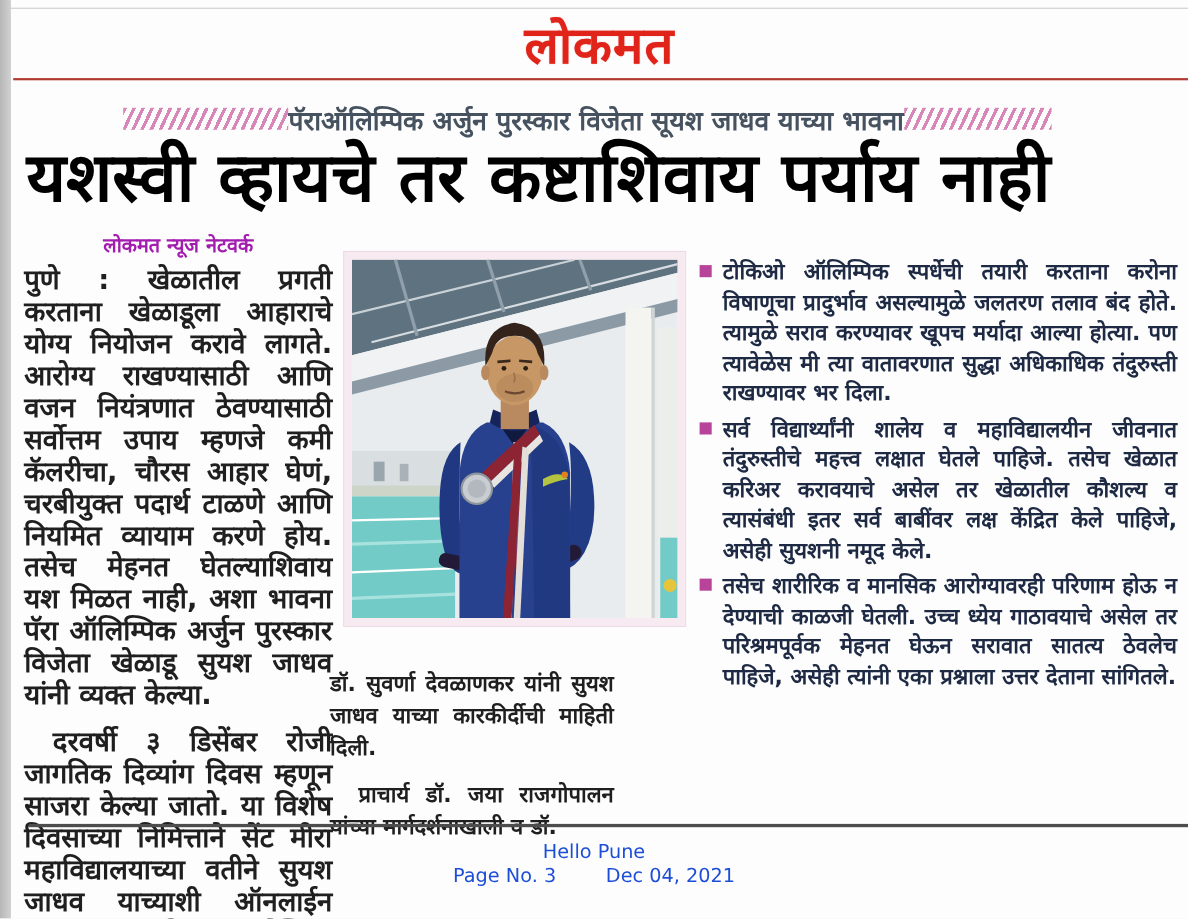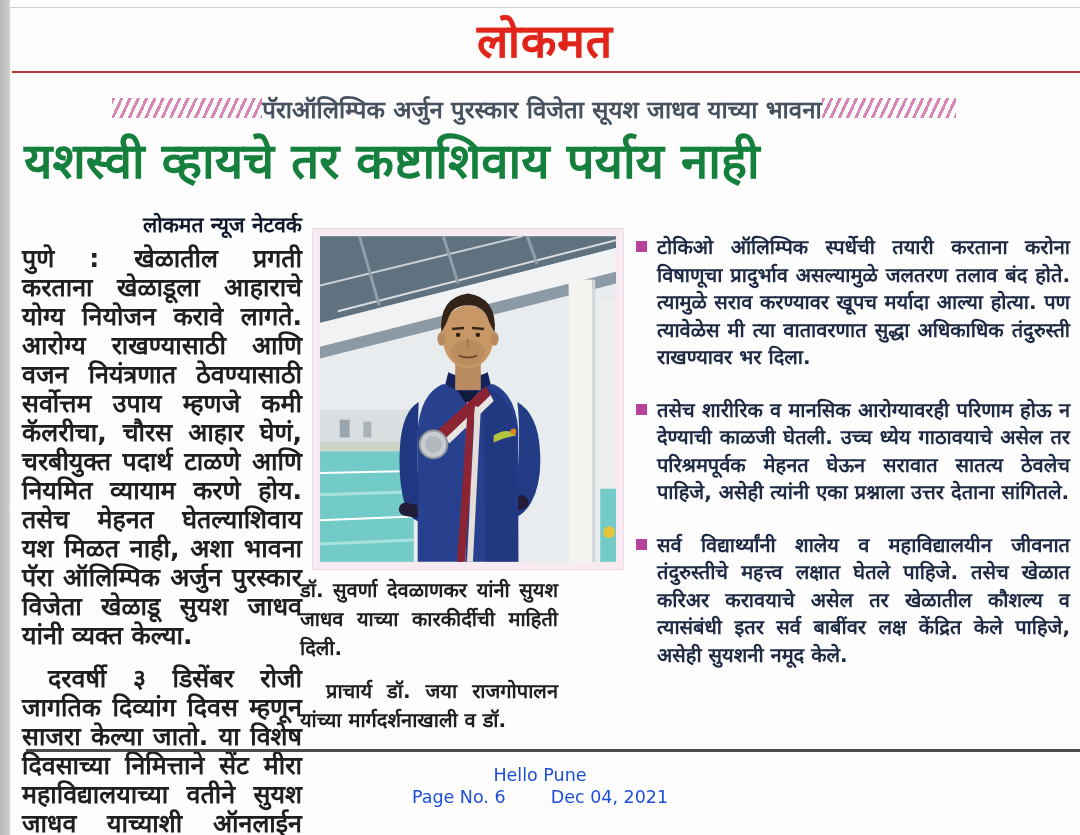--- a/index.html
+++ b/index.html
@@ -45,60 +45,60 @@
     background:repeating-linear-gradient(115deg,#d886b8 0 3px,transparent 3px 7.5px);
   }
   .hatch.left{width:150px;}
   .hatch.right{width:134px;}
   .kicker-text{
     font-size:24px;font-weight:bold;color:#46525f;
     white-space:nowrap;
   }
   .headline{
     position:absolute;left:24px;top:126px;width:1040px;
-    font-size:49px;font-weight:bold;color:#15803d;
+    font-size:62px;font-weight:bold;color:#000000;
     letter-spacing:0px;line-height:72px;white-space:nowrap;
   }
   
   .left-col{
     position:absolute;left:22px;top:210px;width:280px;
     color:#1f1f1f;
   }
   .byline{
-    text-align:right;font-size:21px;font-weight:bold;color:#0f172a;
+    text-align:center;font-size:18px;font-weight:bold;color:#a21caf;
     margin-bottom:6px;
   }
   .body-para{
     font-size:25px;font-weight:bold;line-height:29px;
     text-align:justify;margin:0;
   }
   .body-para.indent{text-indent:26px;margin-top:14px;}
   
   .photo-frame{
     position:absolute;left:312px;top:228px;width:312px;height:342px;
     background:#f7ebf1;
     box-shadow:inset 0 0 0 1px #eeD9e6;
     display:flex;align-items:center;justify-content:center;
   }
   
   .bullets{
     position:absolute;left:636px;top:234px;width:434px;
-    display:flex;flex-direction:column;gap:25px;
+    display:flex;flex-direction:column;gap:5px;
   }
   .bullet-item{display:flex;align-items:flex-start;}
   .bullet-square{
     flex:0 0 auto;width:11px;height:11px;margin:7px 10px 0 0;
     background:#b8439a;
   }
   .bullet-text{
     font-size:20px;font-weight:bold;color:#1e2a44;line-height:27.5px;
     text-align:justify;
   }
   
-  .bottom-col{position:absolute;top:576px;color:#1f1f1f;}
+  .bottom-col{position:absolute;top:607px;color:#1f1f1f;}
   .bottom-col .body-para{font-size:20px;line-height:29px;}
   .col-a{left:300px;width:258px;}
   .col-b{left:568px;width:254px;}
   .col-c{left:832px;width:240px;}
   
   .dark-rule{
     position:absolute;left:26px;top:749px;width:1054px;height:3px;
     background:#4d4d4d;
   }
   .footer{
@@ -200,37 +200,37 @@
     </svg>
   </div>
 
   <div class="bullets">
     <div class="bullet-item">
       <span class="bullet-square"></span>
       <span class="bullet-text">टोकिओ ऑलिम्पिक स्पर्धेची तयारी करताना करोना विषाणूचा प्रादुर्भाव असल्यामुळे जलतरण तलाव बंद होते. त्यामुळे सराव करण्यावर खूपच मर्यादा आल्या होत्या. पण त्यावेळेस मी त्या वातावरणात सुद्धा अधिकाधिक तंदुरुस्ती राखण्यावर भर दिला.</span>
     </div>
     <div class="bullet-item">
       <span class="bullet-square"></span>
-      <span class="bullet-text">तसेच शारीरिक व मानसिक आरोग्यावरही परिणाम होऊ न देण्याची काळजी घेतली. उच्च ध्येय गाठावयाचे असेल तर परिश्रमपूर्वक मेहनत घेऊन सरावात सातत्य ठेवलेच पाहिजे, असेही त्यांनी एका प्रश्नाला उत्तर देताना सांगितले.</span>
+      <span class="bullet-text">सर्व विद्यार्थ्यांनी शालेय व महाविद्यालयीन जीवनात तंदुरुस्तीचे महत्त्व लक्षात घेतले पाहिजे. तसेच खेळात करिअर करावयाचे असेल तर खेळातील कौशल्य व त्यासंबंधी इतर सर्व बाबींवर लक्ष केंद्रित केले पाहिजे, असेही सुयशनी नमूद केले.</span>
     </div>
     <div class="bullet-item">
       <span class="bullet-square"></span>
-      <span class="bullet-text">सर्व विद्यार्थ्यांनी शालेय व महाविद्यालयीन जीवनात तंदुरुस्तीचे महत्त्व लक्षात घेतले पाहिजे. तसेच खेळात करिअर करावयाचे असेल तर खेळातील कौशल्य व त्यासंबंधी इतर सर्व बाबींवर लक्ष केंद्रित केले पाहिजे, असेही सुयशनी नमूद केले.</span>
+      <span class="bullet-text">तसेच शारीरिक व मानसिक आरोग्यावरही परिणाम होऊ न देण्याची काळजी घेतली. उच्च ध्येय गाठावयाचे असेल तर परिश्रमपूर्वक मेहनत घेऊन सरावात सातत्य ठेवलेच पाहिजे, असेही त्यांनी एका प्रश्नाला उत्तर देताना सांगितले.</span>
     </div>
   </div>
 
   <div class="bottom-col col-a">
     <p class="body-para">डॉ. सुवर्णा देवळाणकर यांनी सुयश जाधव याच्या कारकीर्दीची माहिती दिली.</p>
     <p class="body-para indent">प्राचार्य डॉ. जया राजगोपालन यांच्या मार्गदर्शनाखाली व डॉ.</p>
   </div>
 
   <div class="dark-rule"></div>
 
   <div class="footer">
     <div>Hello Pune</div>
     <div class="row2">
-      <span>Page No. 6</span>
+      <span>Page No. 3</span>
       <span class="gap"></span>
       <span>Dec 04, 2021</span>
     </div>
   </div>
 
 </div>
 
 </body></html>

